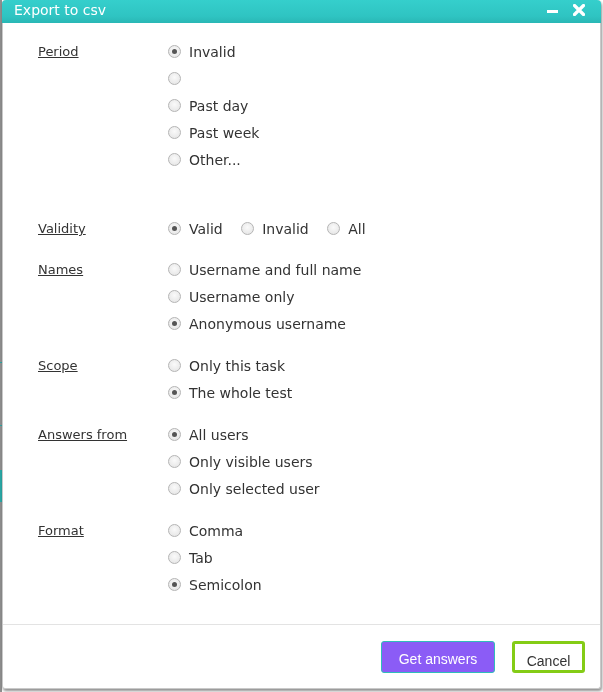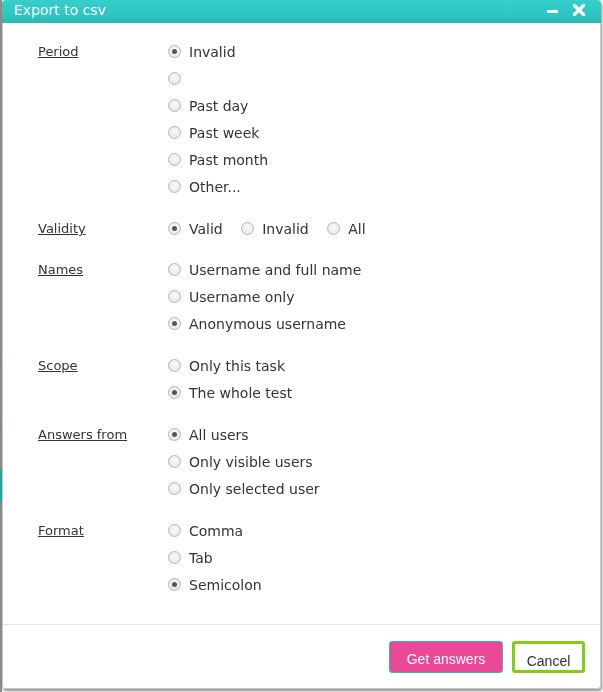--- a/index.html
+++ b/index.html
@@ -36,21 +36,21 @@
   }
   .radio.checked::after {
     content: ""; position: absolute; left: 3px; top: 3px; width: 5px; height: 5px; border-radius: 50%; background: #555;
   }
   .opt-label { color: #333; font-size: 14px; }
   .divider { position: absolute; left: 0; top: 624px; width: 597px; height: 1px; background: #e3e3e3; }
   .btn {
     position: absolute; top: 641px; height: 32px; border-radius: 3px; font-size: 14px;
     line-height: 32px; text-align: center; cursor: pointer; box-sizing: border-box;
   }
-  .btn-primary { left: 386px; width: 114px; background: #ec4899; color: #fff; border: 1px solid #30bdba; }
+  .btn-primary { left: 378px; width: 114px; background: #8b5cf6; color: #fff; border: 1px solid #30bdba; }
   .btn-default { left: 509px; width: 73px; background: #fff; color: #333; border: 3px solid #84cc16; }
 </style>
 </head>
 <body>
 
 <div class="page-edge"></div>
 <div class="page-accent" style="top:362px;height:1px;"></div>
 <div class="page-accent" style="top:425px;height:1px;"></div>
 <div class="page-accent" style="top:470px;height:32px;"></div>
 
@@ -65,21 +65,20 @@
     </span>
   </div>
 
   <div class="row" style="top:43px;">
     <span class="label">Period</span>
     <div class="opts">
       <div class="opt"><span class="radio checked"></span><span class="opt-label">Invalid</span></div>
       <div class="opt"><span class="radio"></span></div>
       <div class="opt"><span class="radio"></span><span class="opt-label">Past day</span></div>
       <div class="opt"><span class="radio"></span><span class="opt-label">Past week</span></div>
-      <div class="opt"><span class="radio"></span><span class="opt-label">Past month</span></div>
       <div class="opt"><span class="radio"></span><span class="opt-label">Other...</span></div>
     </div>
   </div>
 
   <div class="row" style="top:220px;">
     <span class="label">Validity</span>
     <div class="opts">
       <div class="opt inline"><span class="radio checked"></span><span class="opt-label">Valid</span></div>
       <div class="opt inline"><span class="radio"></span><span class="opt-label">Invalid</span></div>
       <div class="opt inline"><span class="radio"></span><span class="opt-label">All</span></div>

